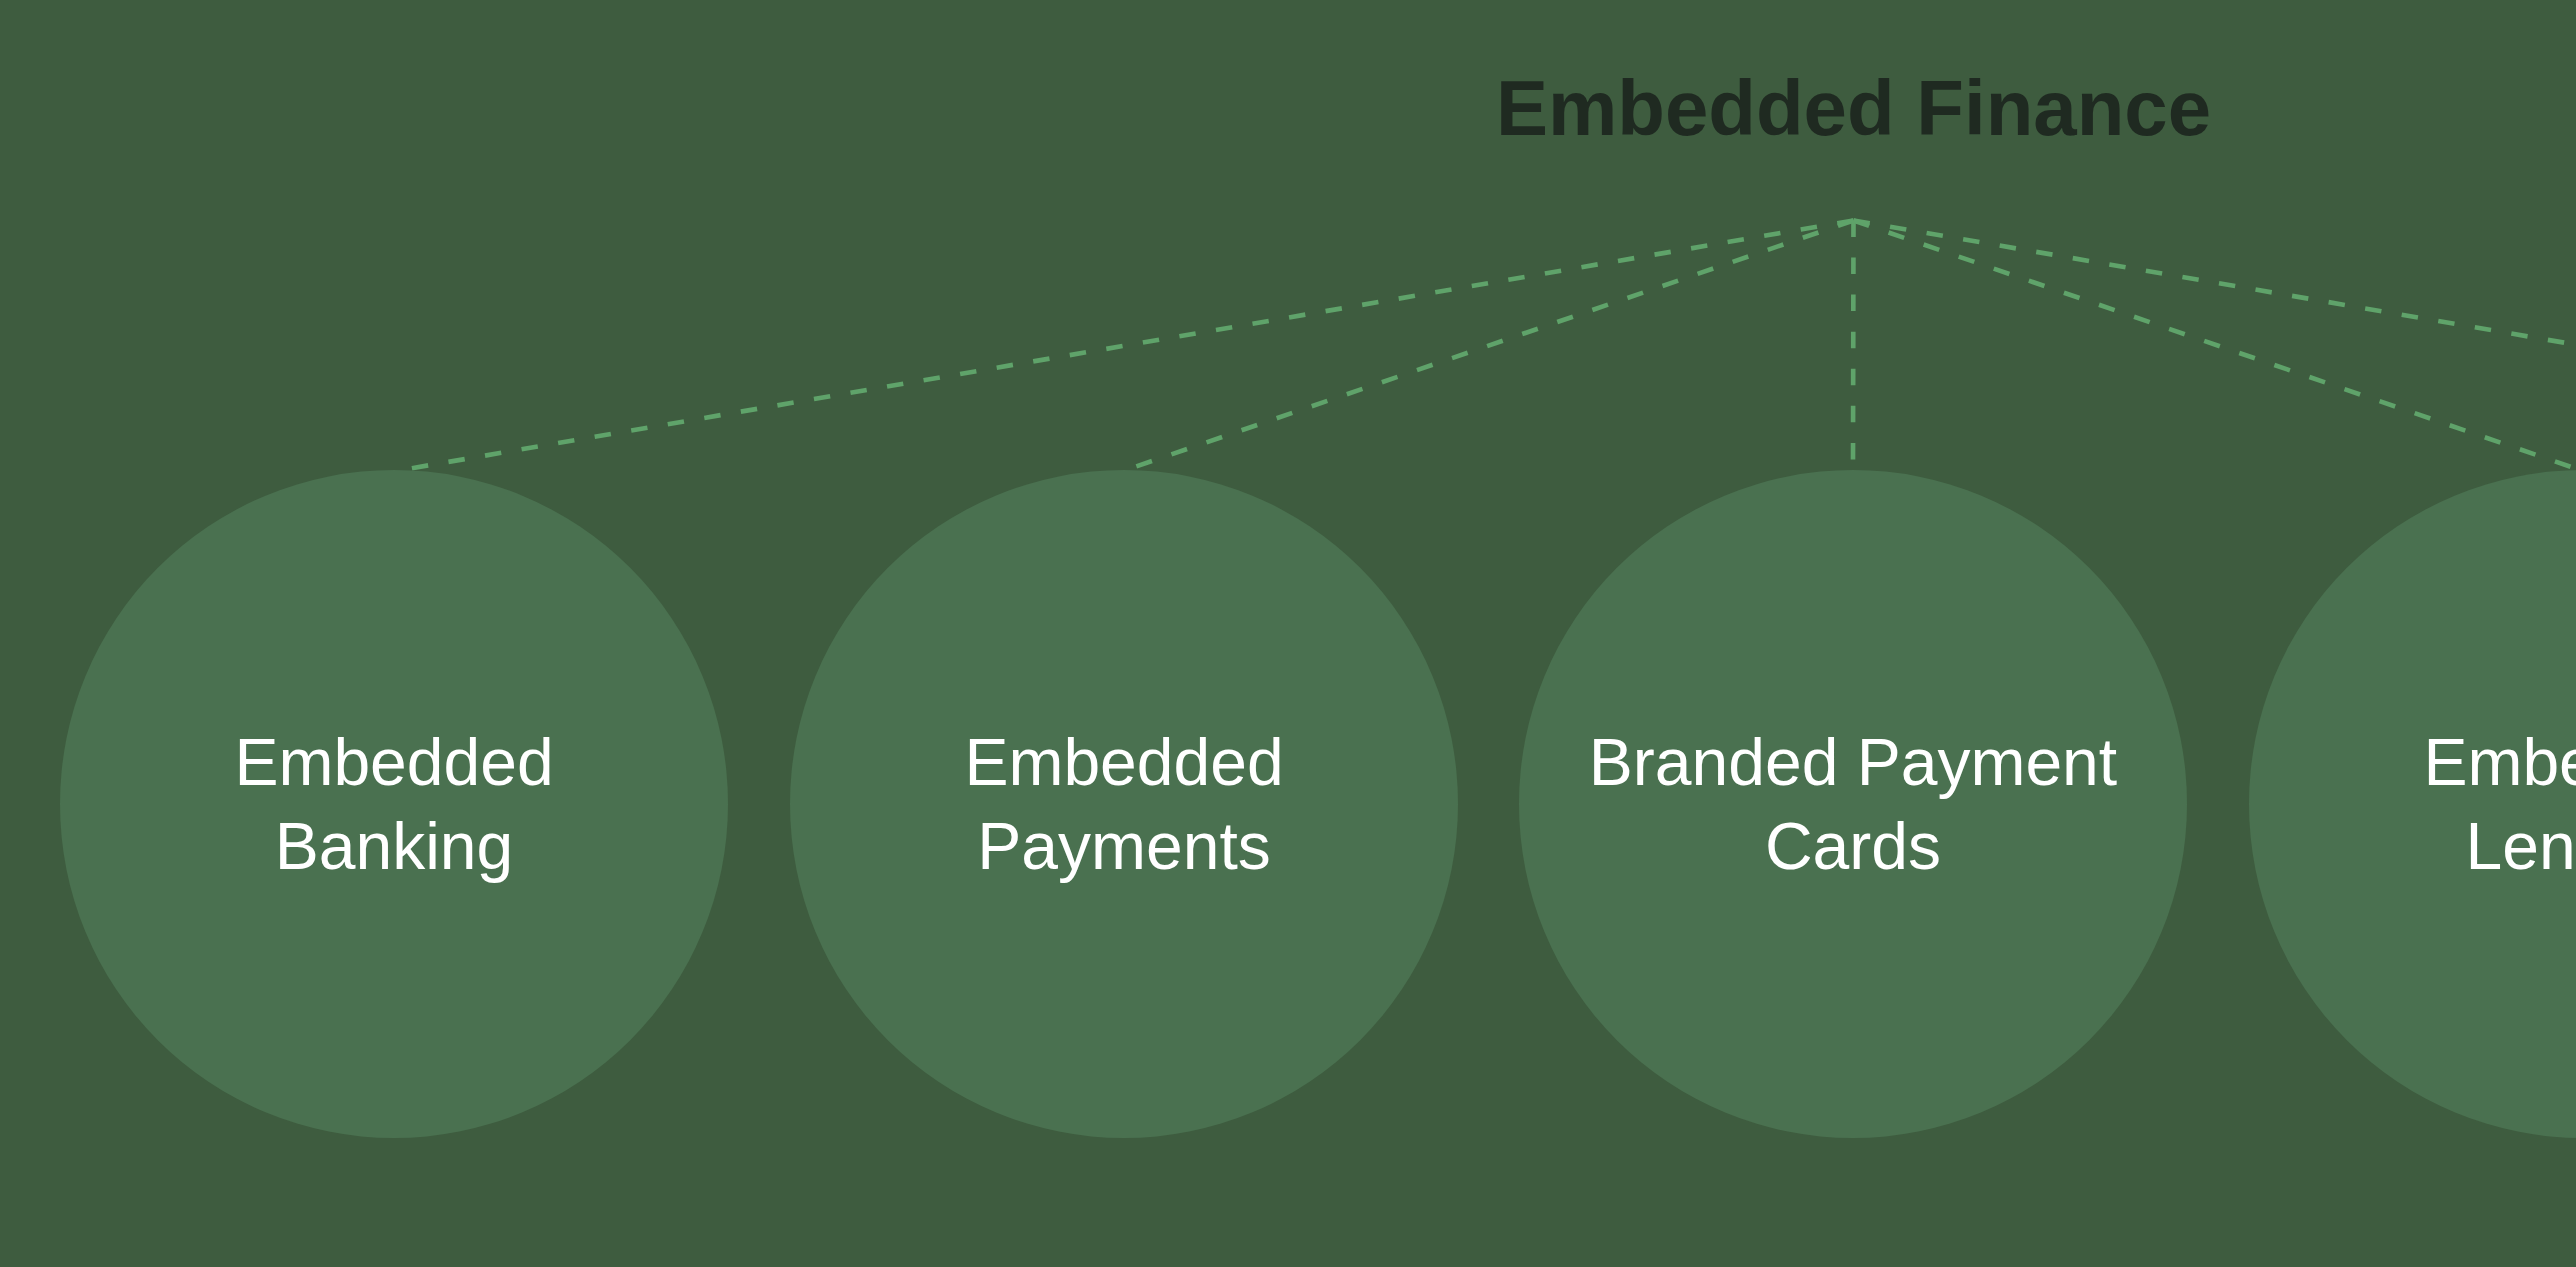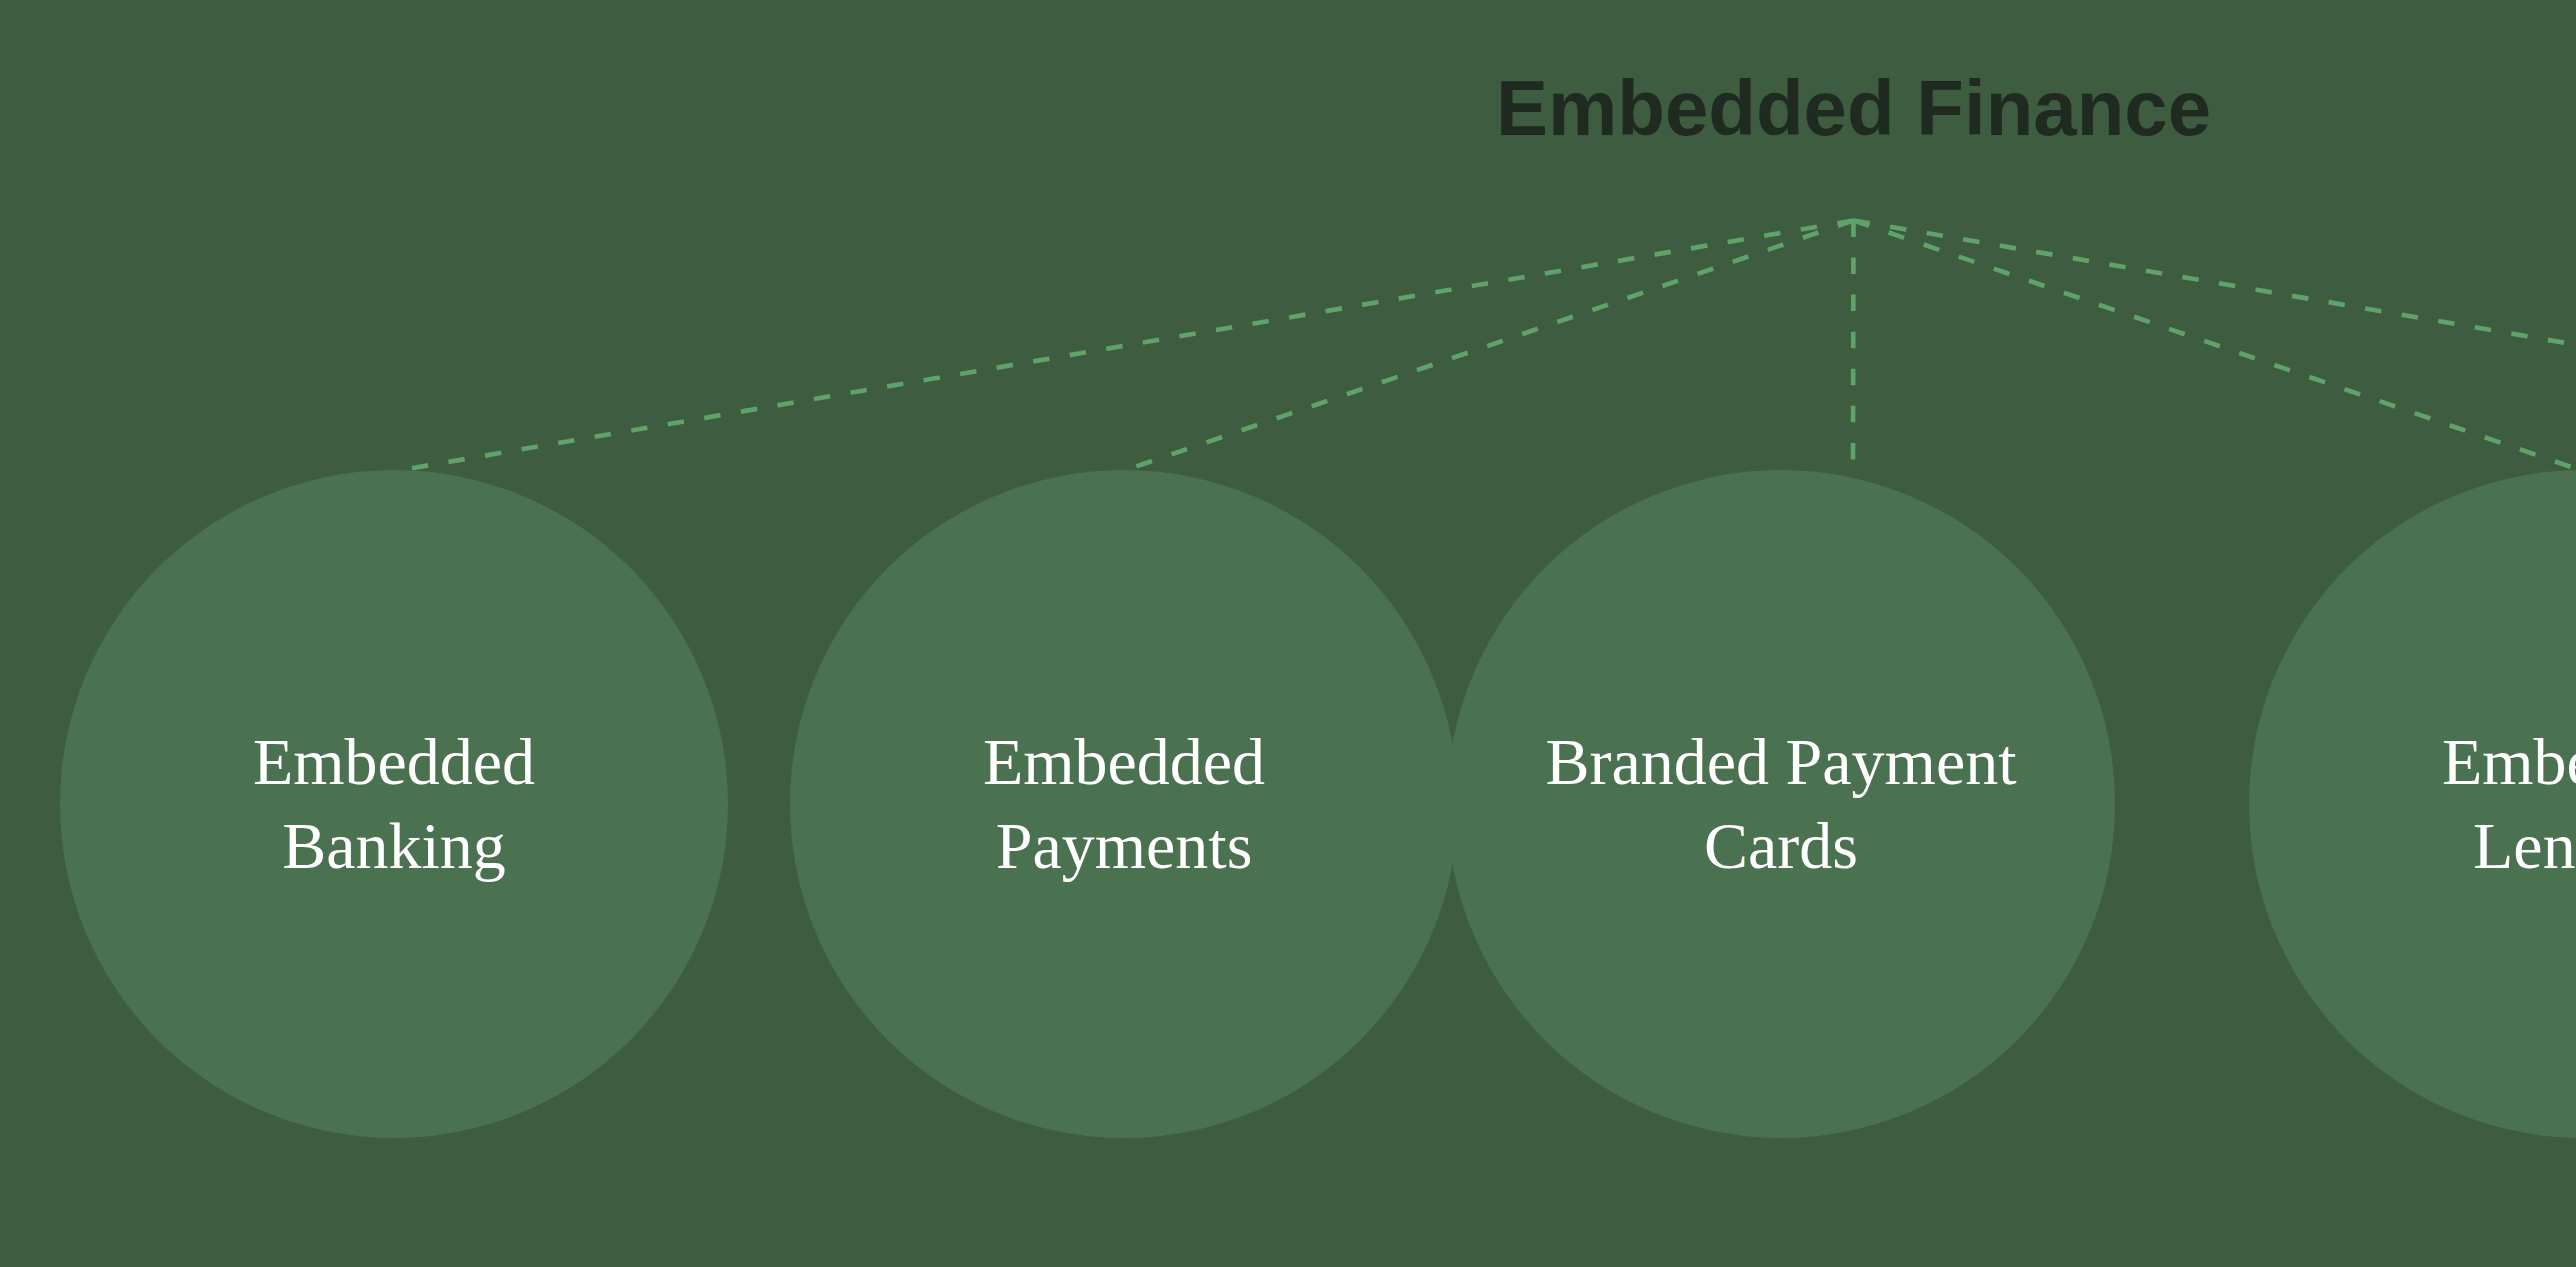--- a/index.html
+++ b/index.html
@@ -56,32 +56,31 @@
     position:absolute;
     width:668px;
     height:668px;
     top:470px;
     border-radius:50%;
     background:var(--circle-fill);
     display:flex;
     align-items:center;
     justify-content:center;
     text-align:center;
-    font-family:Liberation Serif, serif;
   }
   .node-label{
     color:var(--node-text);
     font-size:66px;
     font-weight:400;
     line-height:1.28;
     white-space:pre-line;
   }
   .n1{left:60px;}
   .n2{left:790px;}
-  .n3{left:1447px;}
+  .n3{left:1519px;}
   .n4{left:2249px;}
 </style>
 </head>
 <body>
 
 <div class="canvas">
 
   <h1 class="diagram-title">Embedded Finance</h1>
 
   <svg class="connectors" viewBox="0 0 7196 2460" xmlns="http://www.w3.org/2000/svg" aria-hidden="true">

